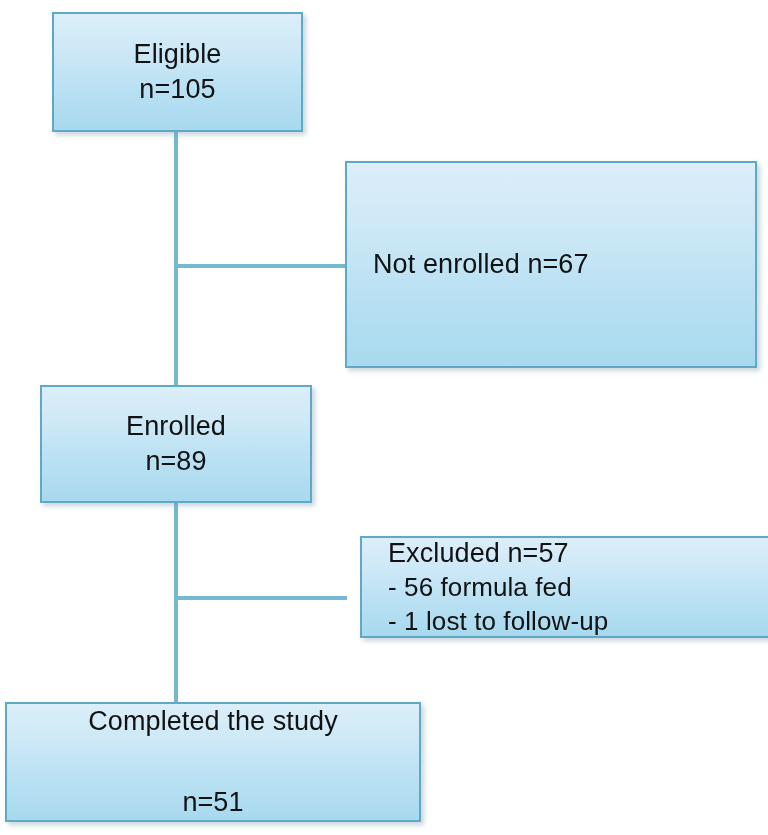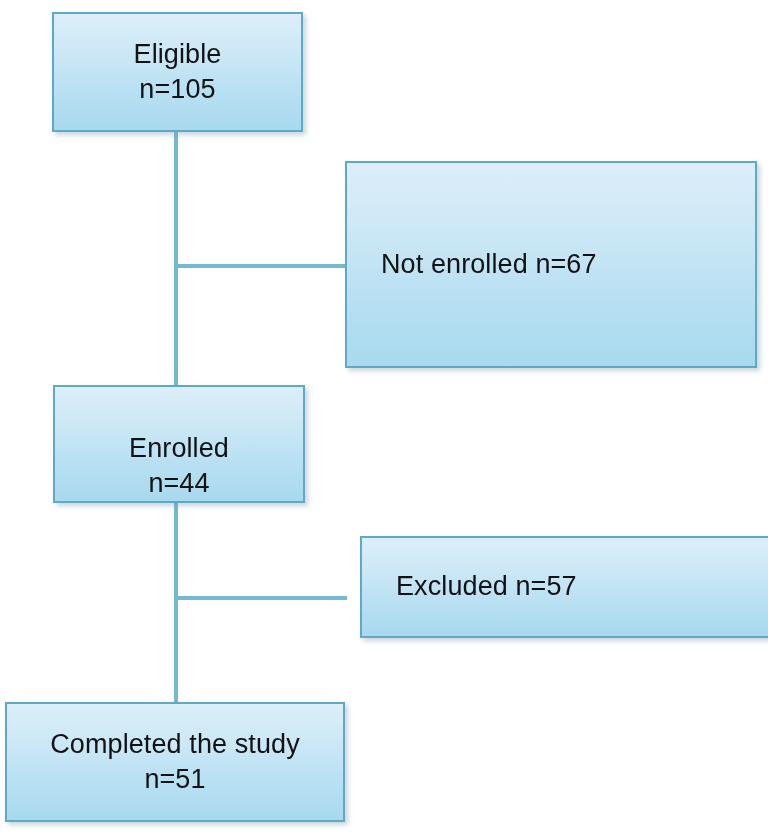--- a/index.html
+++ b/index.html
@@ -40,37 +40,37 @@
                 #cfe9f7 28%,
                 #bbe1f3 62%,
                 #a8d9ee 100%);
     box-shadow: 3px 3px 5px rgba(120,150,165,0.40);
     display: flex;
     flex-direction: column;
     justify-content: center;
     color: #101214;
   }
   .flow-box.center   { align-items: center; text-align: center; }
-  .flow-box.leftpad  { align-items: flex-start; text-align: left; padding-left: 34px; }
+  .flow-box.leftpad  { align-items: flex-start; text-align: left; padding-left: 26px; }
 
   .box-line {
     font-size: 27px;
     line-height: 1.30;
     letter-spacing: 0.1px;
     white-space: nowrap;
     font-weight: 400;
   }
   .box-line.sub { font-size: 26px; }
 
   
   #box-eligible   { left: 52px;  top: 12px;  width: 251px; height: 120px; }
   #box-notenroll  { left: 345px; top: 161px; width: 412px; height: 207px; }
-  #box-enrolled   { left: 53px;  top: 385px; width: 252px; height: 118px; justify-content: flex-end; }
+  #box-enrolled   { left: 40px;  top: 385px; width: 272px; height: 118px; }
   #box-excluded   { left: 360px; top: 536px; width: 412px; height: 102px; }
-  #box-completed  { left: 5px;   top: 702px; width: 340px; height: 120px; }
+  #box-completed  { left: 5px;   top: 702px; width: 416px; height: 120px; justify-content: space-between; }
 
   
   #spine-1  { left: 174px; top: 130px; height: 258px; }
   #branch-1 { left: 174px; top: 264px; width: 173px; }
   #spine-2  { left: 174px; top: 501px; height: 203px; }
   #branch-2 { left: 174px; top: 596px; width: 173px; }
 </style>
 </head>
 <body>
 
@@ -85,25 +85,27 @@
     <div class="box-line">Eligible</div>
     <div class="box-line">n=105</div>
   </div>
 
   <div class="flow-box leftpad" id="box-notenroll">
     <div class="box-line">Not enrolled n=67</div>
   </div>
 
   <div class="flow-box center" id="box-enrolled">
     <div class="box-line">Enrolled</div>
-    <div class="box-line">n=44</div>
+    <div class="box-line">n=89</div>
   </div>
 
   <div class="flow-box leftpad" id="box-excluded">
     <div class="box-line">Excluded n=57</div>
+    <div class="box-line sub">- 56 formula fed</div>
+    <div class="box-line sub">- 1 lost to follow-up</div>
   </div>
 
   <div class="flow-box center" id="box-completed">
     <div class="box-line">Completed the study</div>
     <div class="box-line">n=51</div>
   </div>
 
 </div>
 
 </body></html>

